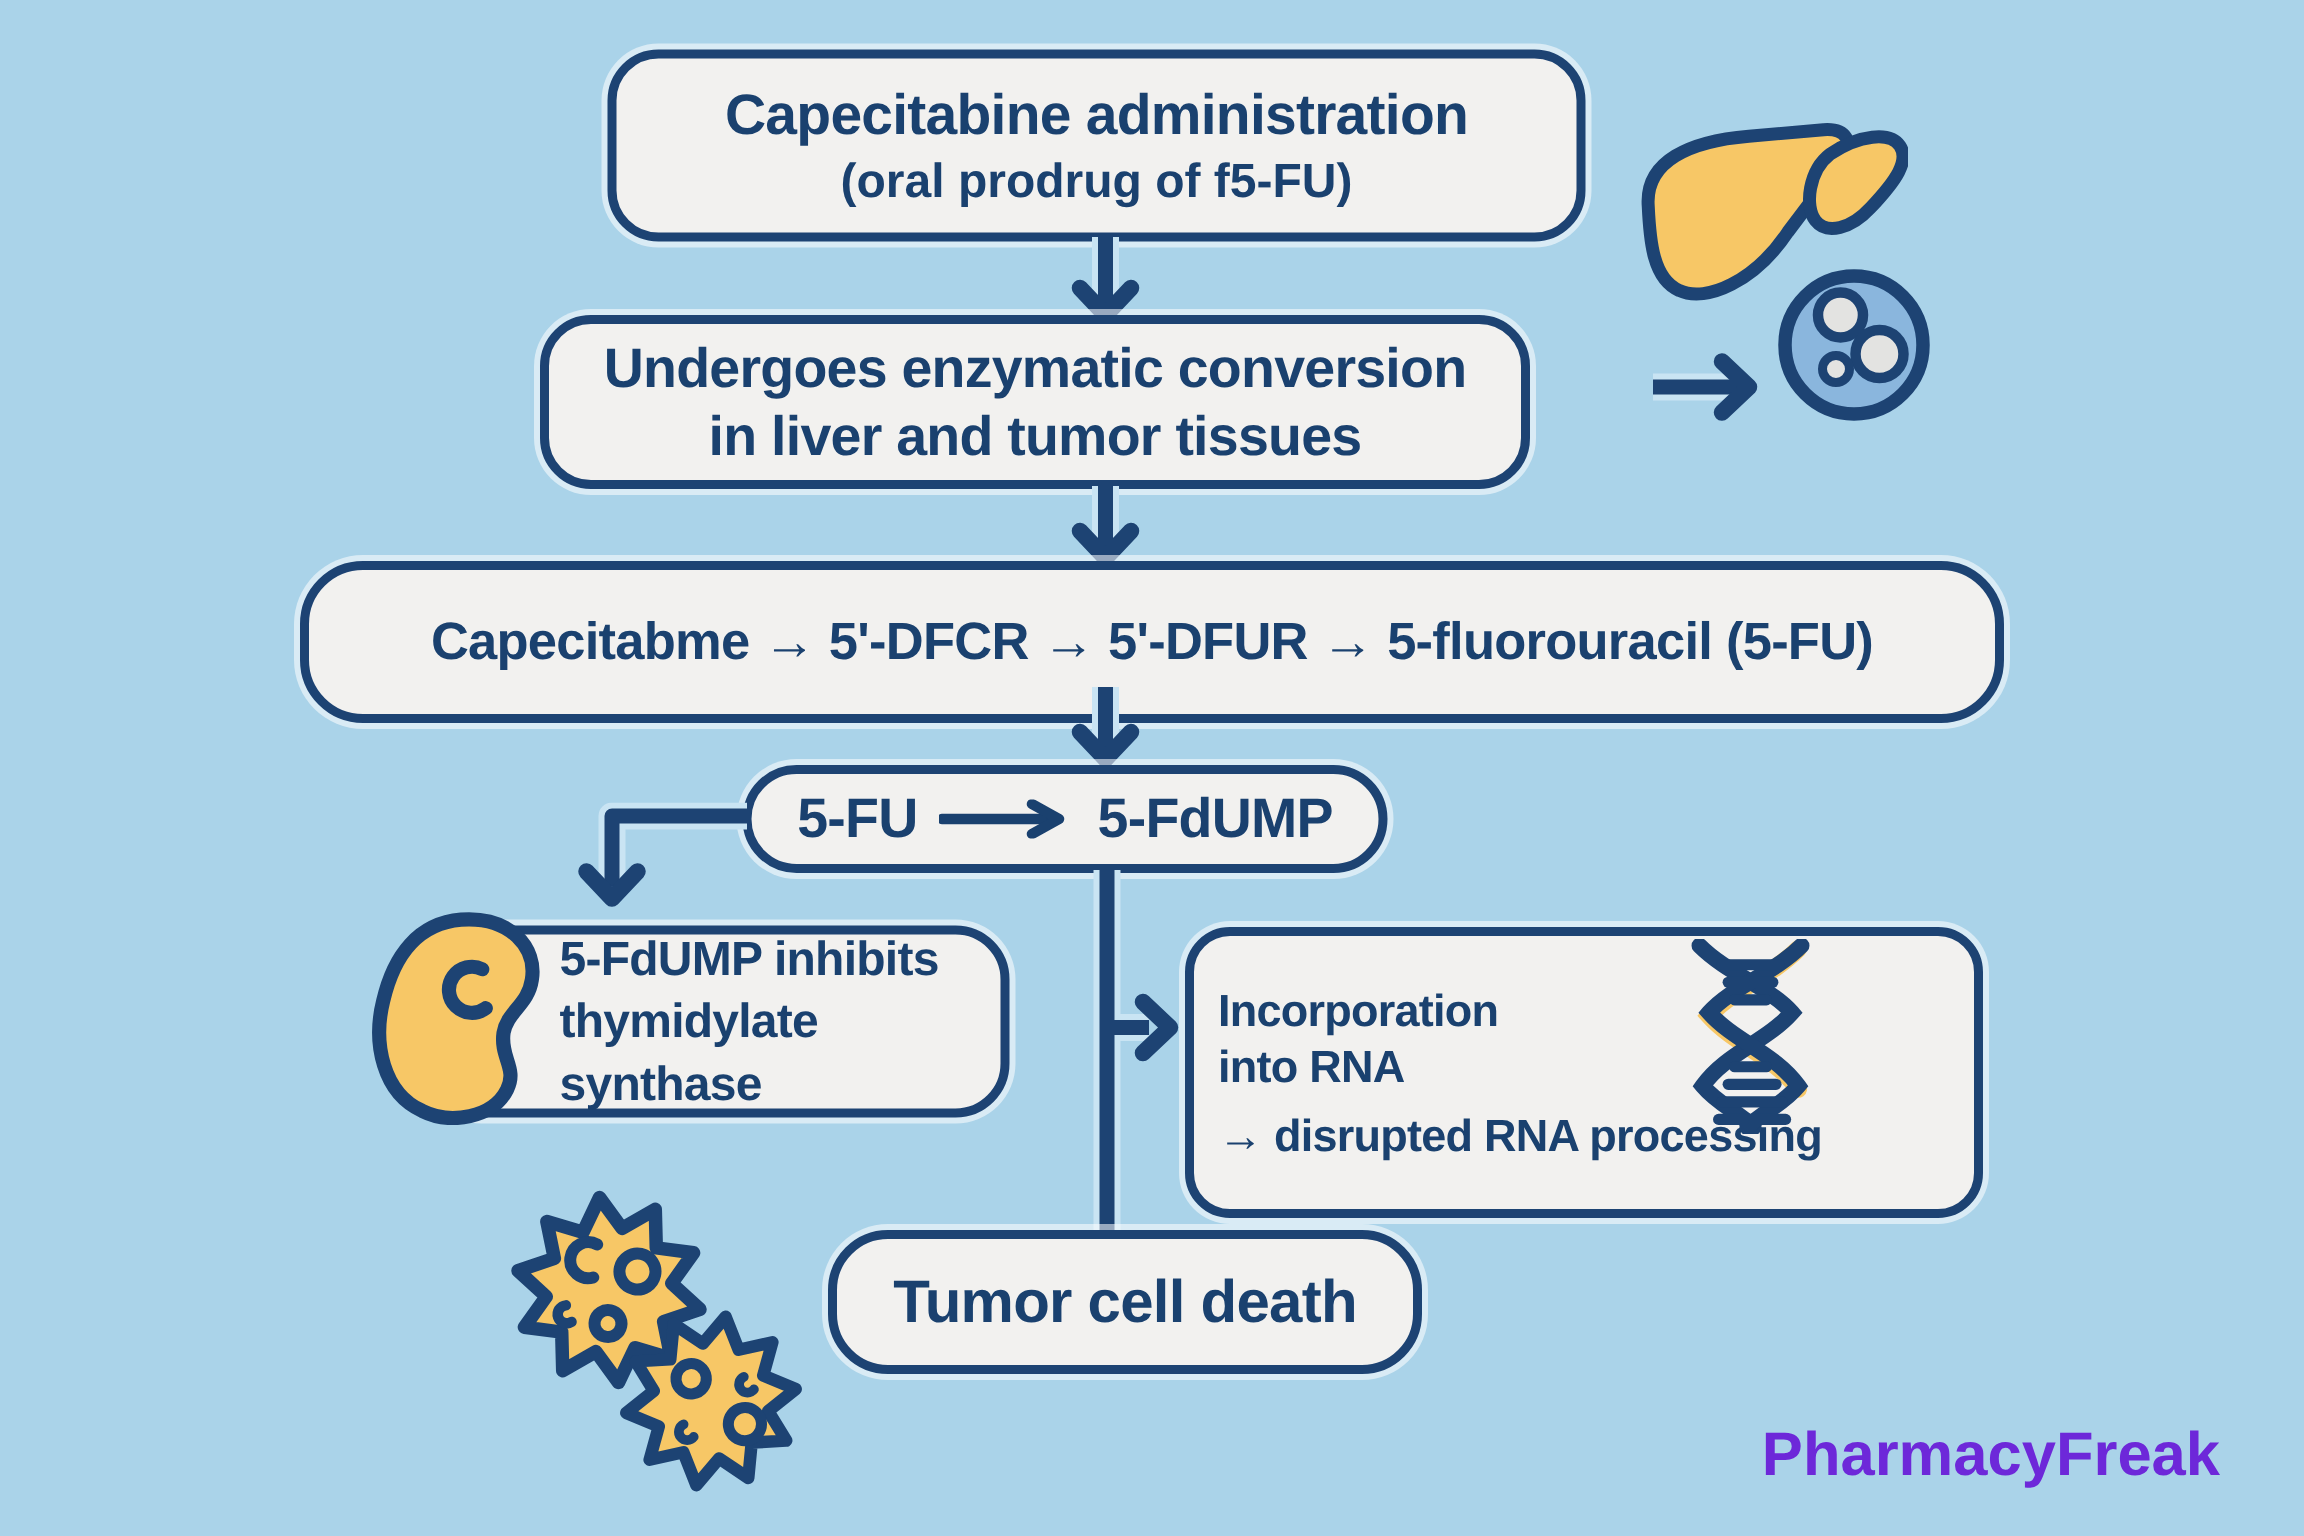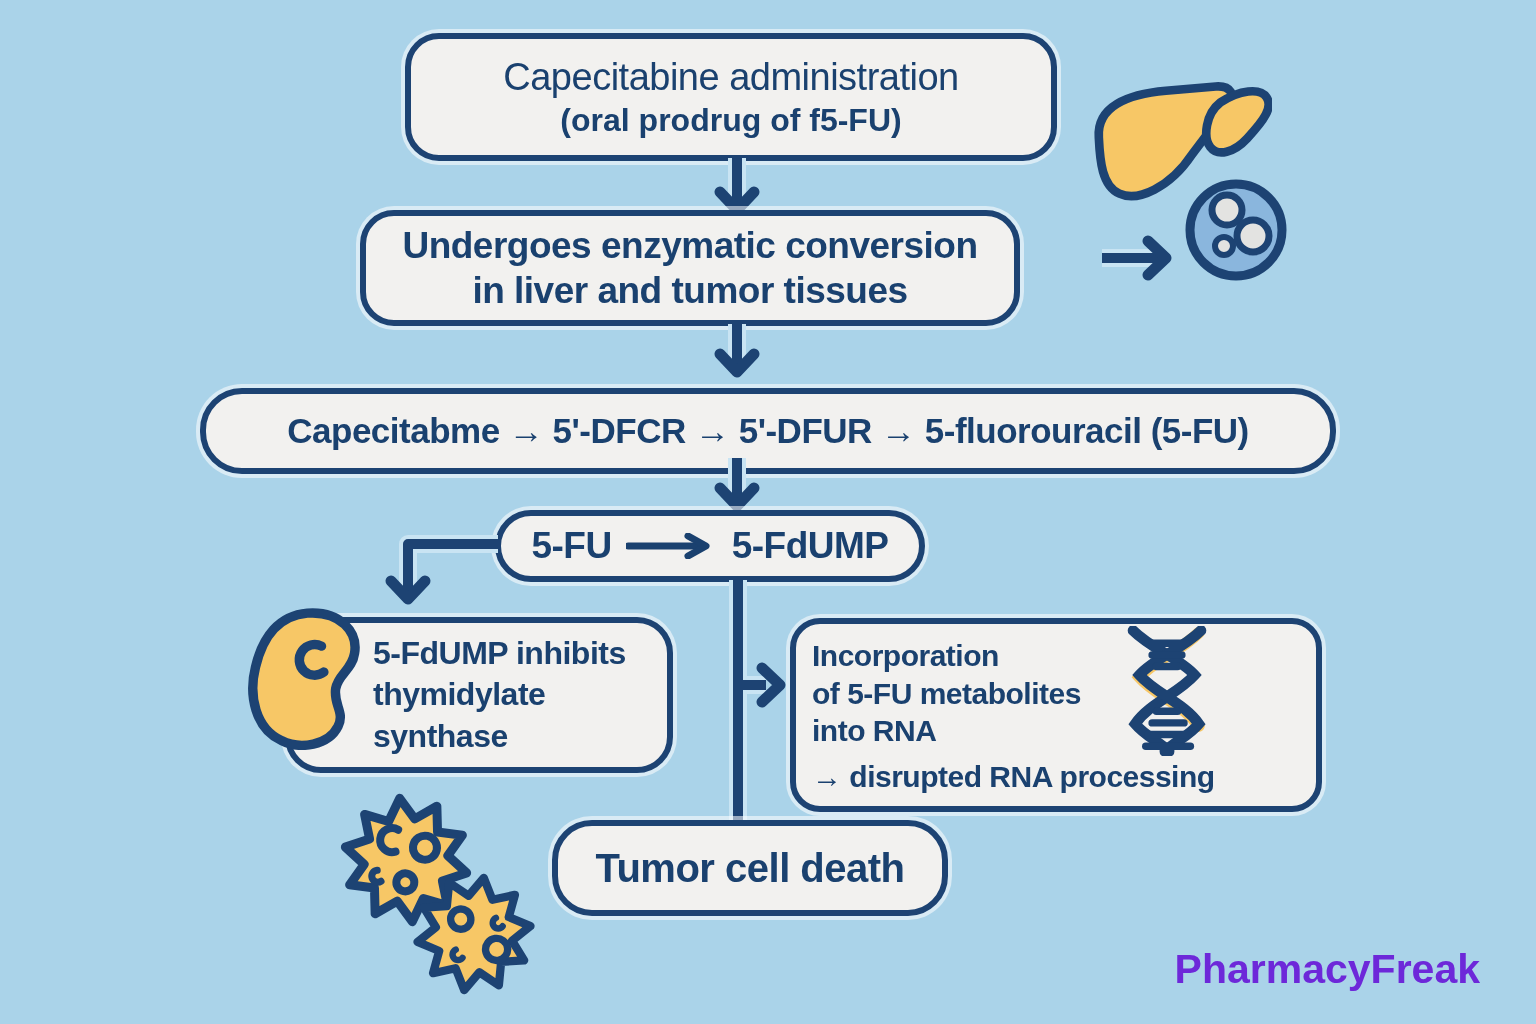--- a/index.html
+++ b/index.html
@@ -10,30 +10,30 @@
     color:#1a416f;
   }
   .node{
     position:absolute; box-sizing:border-box;
     background:#f2f1ef; border:6px solid #1d4373;
     box-shadow:0 0 0 4px rgba(255,255,255,0.55);
     display:flex; flex-direction:column; align-items:center; justify-content:center;
     text-align:center;
   }
   .b-admin{ left:405px; top:33px; width:652px; height:128px; border-radius:34px; }
-  .b-admin .t1{ font-size:38px; font-weight:400; letter-spacing:-.5px; }
+  .b-admin .t1{ font-size:38px; font-weight:700; letter-spacing:-.5px; }
   .b-admin .t2{ font-size:32px; font-weight:600; margin-top:3px; }
   .b-conv{ left:360px; top:210px; width:660px; height:116px; border-radius:34px; }
   .b-conv .ln{ font-size:37px; font-weight:700; line-height:1.22; letter-spacing:-.5px; }
-  .b-path{ left:200px; top:374px; width:1136px; height:86px; border-radius:42px;margin-top:14px; }
+  .b-path{ left:200px; top:374px; width:1136px; height:108px; border-radius:42px; }
   .b-path .ln{ font-size:35px; font-weight:700; white-space:nowrap; letter-spacing:-.5px; }
   .b-fdump{ left:495px; top:510px; width:430px; height:72px; border-radius:36px;
             flex-direction:row; gap:14px; }
   .b-fdump .lbl{ font-size:37px; font-weight:700; letter-spacing:-.5px; }
-  .b-inhibit{ left:285px; top:617px; width:388px; height:156px; border-radius:36px;
+  .b-inhibit{ left:285px; top:617px; width:388px; height:128px; border-radius:36px;
               align-items:flex-start; justify-content:center; text-align:left;
               padding-left:82px; }
   .b-inhibit .ln{ font-size:32px; font-weight:700; line-height:1.3; letter-spacing:-.5px;}
   .b-rna{ left:790px; top:618px; width:532px; height:194px; border-radius:30px;
           align-items:flex-start; justify-content:center; text-align:left;
           padding:10px 8px 8px 16px; }
   .b-rna .ln{ font-size:30px; font-weight:700; line-height:1.25; letter-spacing:-.5px;}
   .b-rna .ln.last{ margin-top:8px; }
   .b-death{ left:552px; top:820px; width:396px; height:96px; border-radius:40px; }
   .b-death .t1{ font-size:40px; font-weight:800; letter-spacing:-.5px; }
@@ -134,21 +134,20 @@
     <div class="ln">synthase</div>
   </div>
 
   <svg class="icon ic-enzyme" width="118" height="144" viewBox="0 0 100 122">
     <path d="M52,6 C80,4 95,22 92,40 C90,54 78,58 76,70 C74,84 84,90 78,102 C70,118 46,122 30,114 C8,104 2,76 8,52 C14,26 28,8 52,6 Z" fill="#f7c766" stroke="#1d4373" stroke-width="8" stroke-linejoin="round"></path>
     <path d="M64,34 A13,13 0 1 0 66,56" fill="none" stroke="#1d4373" stroke-width="8" stroke-linecap="round"></path>
   </svg>
 
   <div class="node b-rna">
     <div class="ln">Incorporation</div>
-    <div class="ln">of 5-FU metabolites</div>
     <div class="ln">into RNA</div>
     <div class="ln last">→ disrupted RNA processing</div>
   </div>
 
   <svg class="icon ic-dna" width="102" height="130" viewBox="0 0 96 122">
     <path d="M78,6 C60,24 36,32 22,48 C38,66 64,74 78,94" fill="none" stroke="#f7c766" stroke-width="11" stroke-linecap="round"></path>
     <path d="M16,4 C34,22 60,30 74,46 C58,64 32,72 18,92 C28,104 40,108 50,118" fill="none" stroke="#1d4373" stroke-width="10" stroke-linecap="round"></path>
     <path d="M80,4 C62,22 36,30 22,46 C38,64 64,72 78,92 C68,104 56,108 46,118" fill="none" stroke="#1d4373" stroke-width="10" stroke-linecap="round"></path>
     <line x1="30" y1="16" x2="66" y2="16" stroke="#1d4373" stroke-width="7" stroke-linecap="round"></line>
     <line x1="34" y1="27" x2="62" y2="27" stroke="#1d4373" stroke-width="7" stroke-linecap="round"></line>

